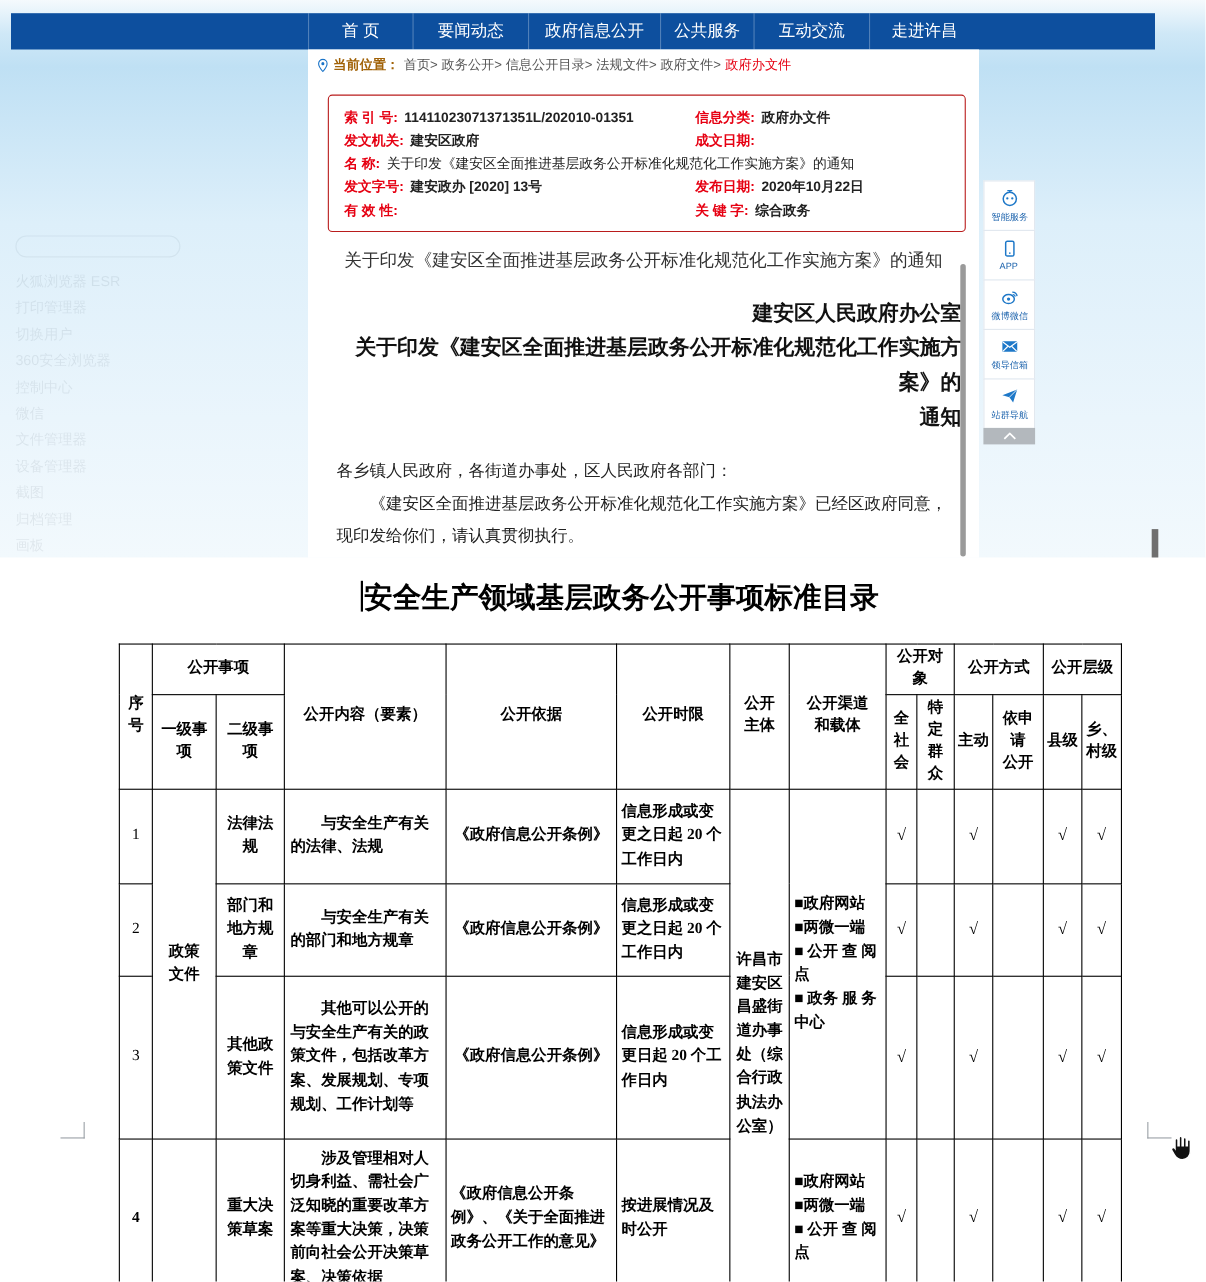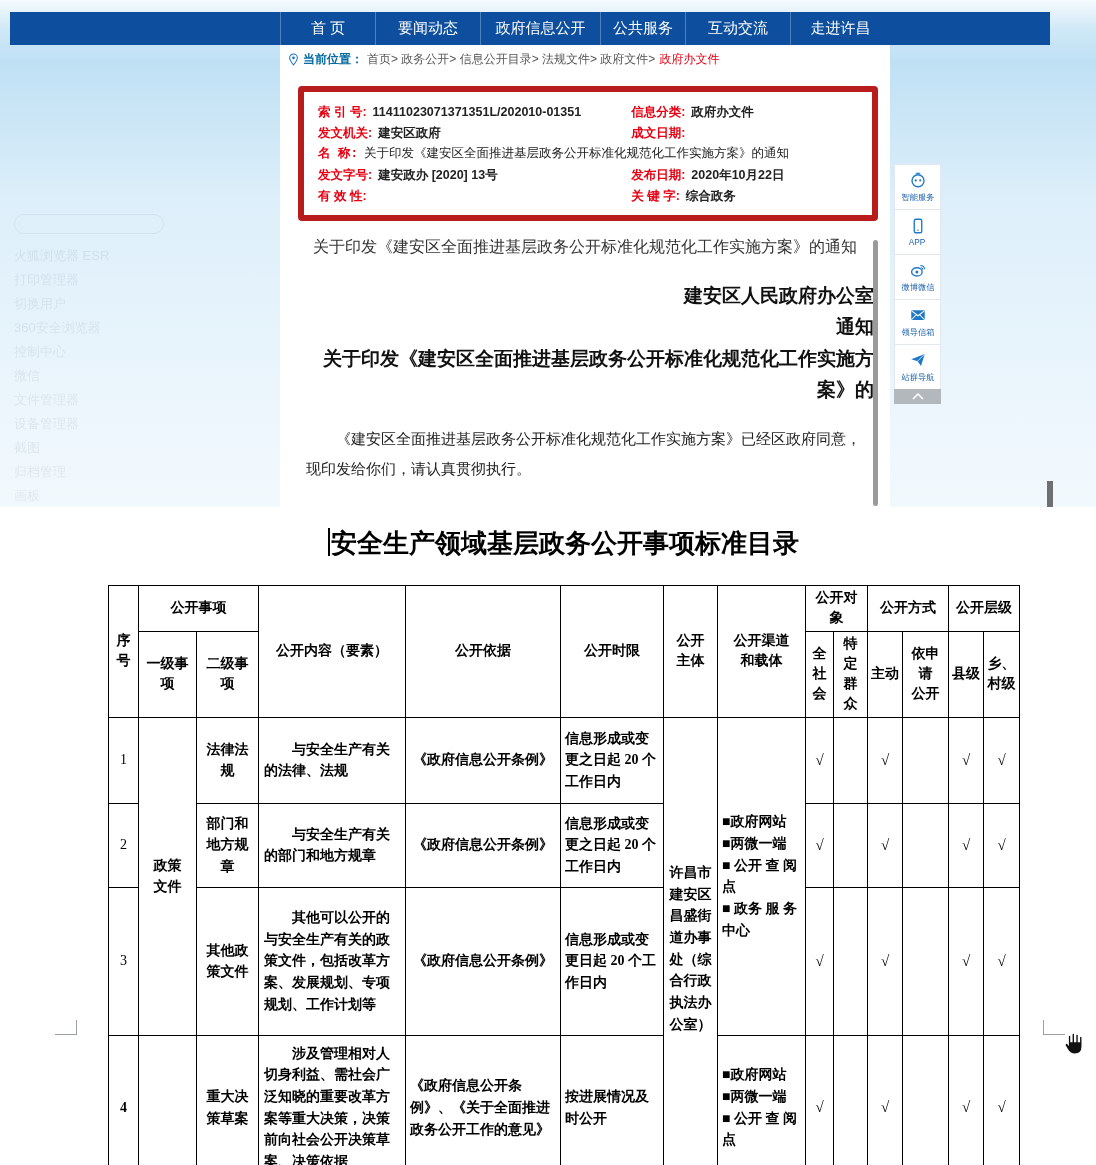--- a/index.html
+++ b/index.html
@@ -35,33 +35,33 @@
   }
 
   .content-panel {
     position:absolute; left:280px; top:45px; width:610px; height:462px;
     background:#fff;
   }
   .breadcrumb {
     padding:6px 10px 4px 8px; font-size:12px; color:#555;
     display:flex; align-items:center; gap:4px;
   }
-  .breadcrumb .bc-label { font-weight:bold; color:#0369a1;text-align:center; }
+  .breadcrumb .bc-label { font-weight:bold; color:#a16207;text-align:center; }
   .breadcrumb .bc-current { color:#e60012; }
   .pin-icon { width:11px; height:13px; flex:0 0 auto; }
 
   .meta-box {
-    margin:14px 12px 16px 18px; border:6px solid #b91c1c; border-radius:4px;
+    margin:14px 12px 16px 18px; border:1px solid #b91c1c; border-radius:4px;
     padding:10px 14px 8px 14px; font-size:12.5px;
   }
   .meta-row { display:flex; line-height:21px; }
   .meta-cell { display:flex; }
   .meta-cell.c1 { width:58%; }
   .meta-cell.c2 { width:42%; }
-  .meta-cell.full { width:100%;font-family:Liberation Mono, monospace; }
+  .meta-cell.full { width:100%; }
   .meta-label { color:#e60012; font-weight:bold; white-space:nowrap; margin-right:6px; }
   .meta-value { color:#222; font-weight:700; }
 
   .doc-serif { font-family:"Liberation Serif","DejaVu Serif",serif; }
   .doc-title { margin-top:13px; text-align:center; font-size:16px; color:#333; padding:0 14px; }
   .doc-number { margin-top:9px; text-align:center; font-size:12.5px; font-weight:bold; color:#111; }
   .doc-heading { margin-top:22px; text-align:right; font-size:19px; font-weight:bold; color:#111; line-height:1.65; padding:0 16px; }
   .doc-body { margin-top:20px; padding:0 26px; font-size:15px; color:#222; line-height:1.95; }
   .doc-body .para { text-indent:2em; }
   .doc-date { margin-top:26px; padding-right:34px; text-align:right; font-size:15px; color:#222; }
@@ -215,25 +215,26 @@
           <span class="meta-label">关 键 字:</span>
           <span class="meta-value">综合政务</span>
         </div>
       </div>
     </div>
 
     <div class="doc-title doc-serif">关于印发《建安区全面推进基层政务公开标准化规范化工作实施方案》的通知</div>
 
     <div class="doc-heading doc-serif">
       <div>建安区人民政府办公室</div>
+      <div>关于印发《建安区全面推进基层政务公开标准化规范化工作实施方案》的</div>
       <div>通知</div>
-      <div>关于印发《建安区全面推进基层政务公开标准化规范化工作实施方案》的</div>
     </div>
 
     <div class="doc-body doc-serif">
+      <div class="salutation">各乡镇人民政府，各街道办事处，区人民政府各部门：</div>
       <div class="para">《建安区全面推进基层政务公开标准化规范化工作实施方案》已经区政府同意，现印发给你们，请认真贯彻执行。</div>
     </div>
 
     <div class="doc-date doc-serif">
       <svg class="hand-cursor-small" viewBox="0 0 24 24">
         <path d="M7 11V5.5a1.2 1.2 0 0 1 2.4 0V10h.8V3.8a1.2 1.2 0 0 1 2.4 0V10h.8V4.6a1.2 1.2 0 0 1 2.4 0V10h.8V6.4a1.2 1.2 0 0 1 2.4 0v7.8c0 4-2.6 6.6-6.3 6.6-3 0-4.8-1.4-6.2-3.8l-2-3.4c-.5-.8-.2-1.7.5-2.1.7-.4 1.5-.2 2 .5L7 11z" fill="#111" stroke="#fff" stroke-width="1"></path>
       </svg><span>2020年10月9日</span>
     </div>
 
   </div>

